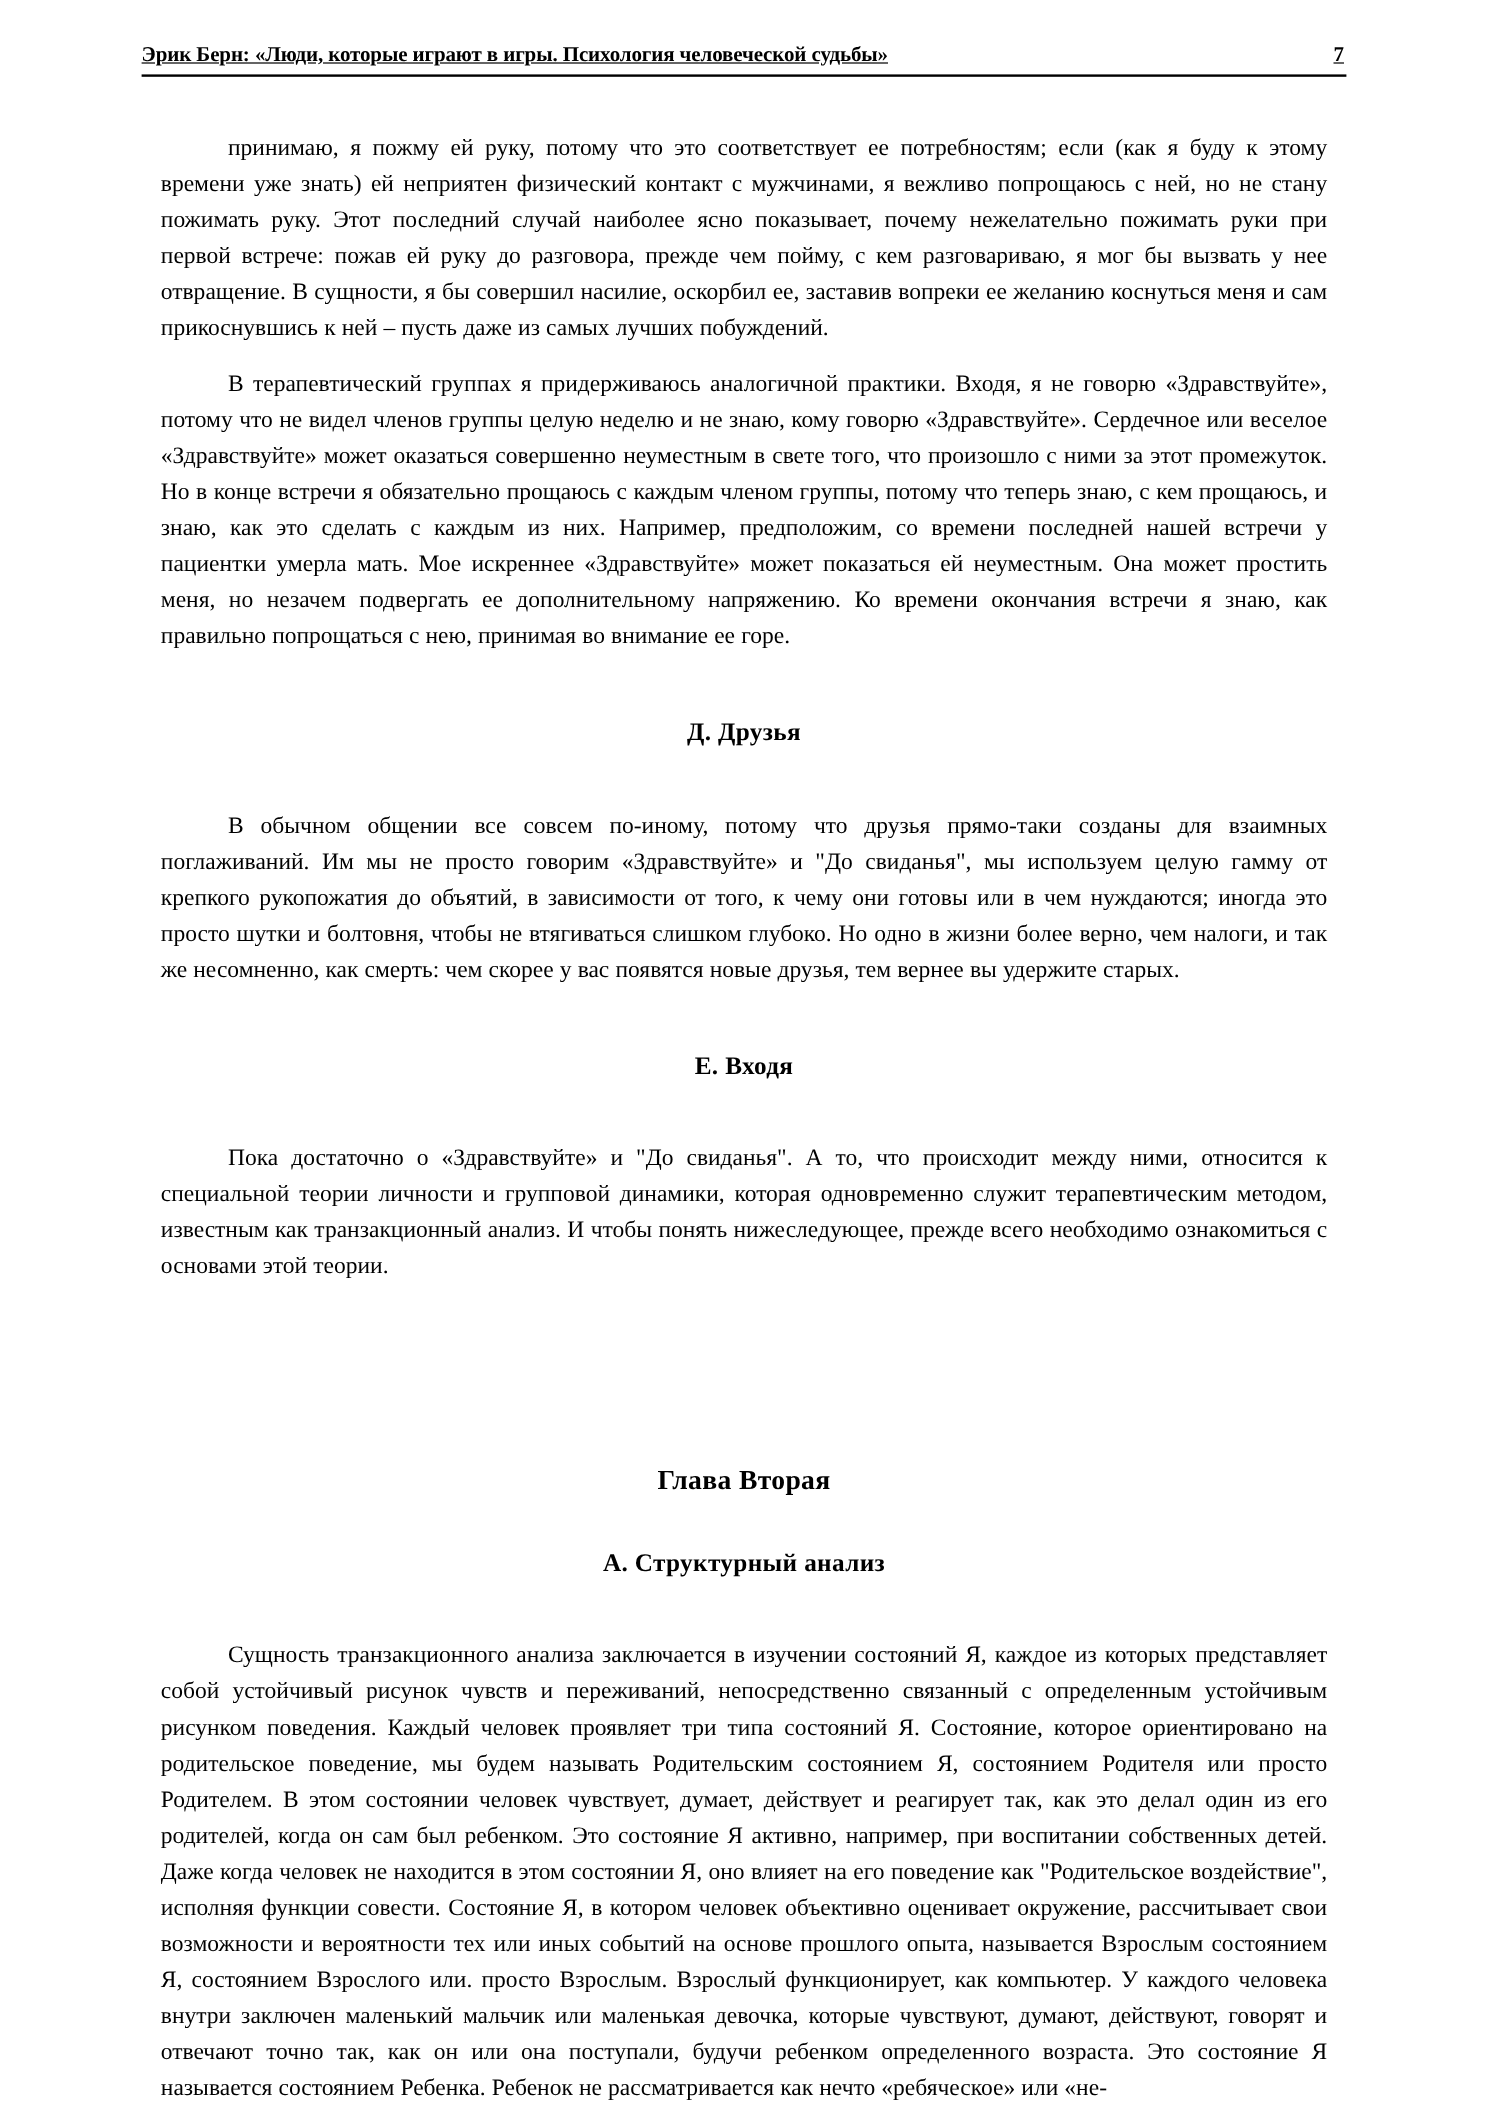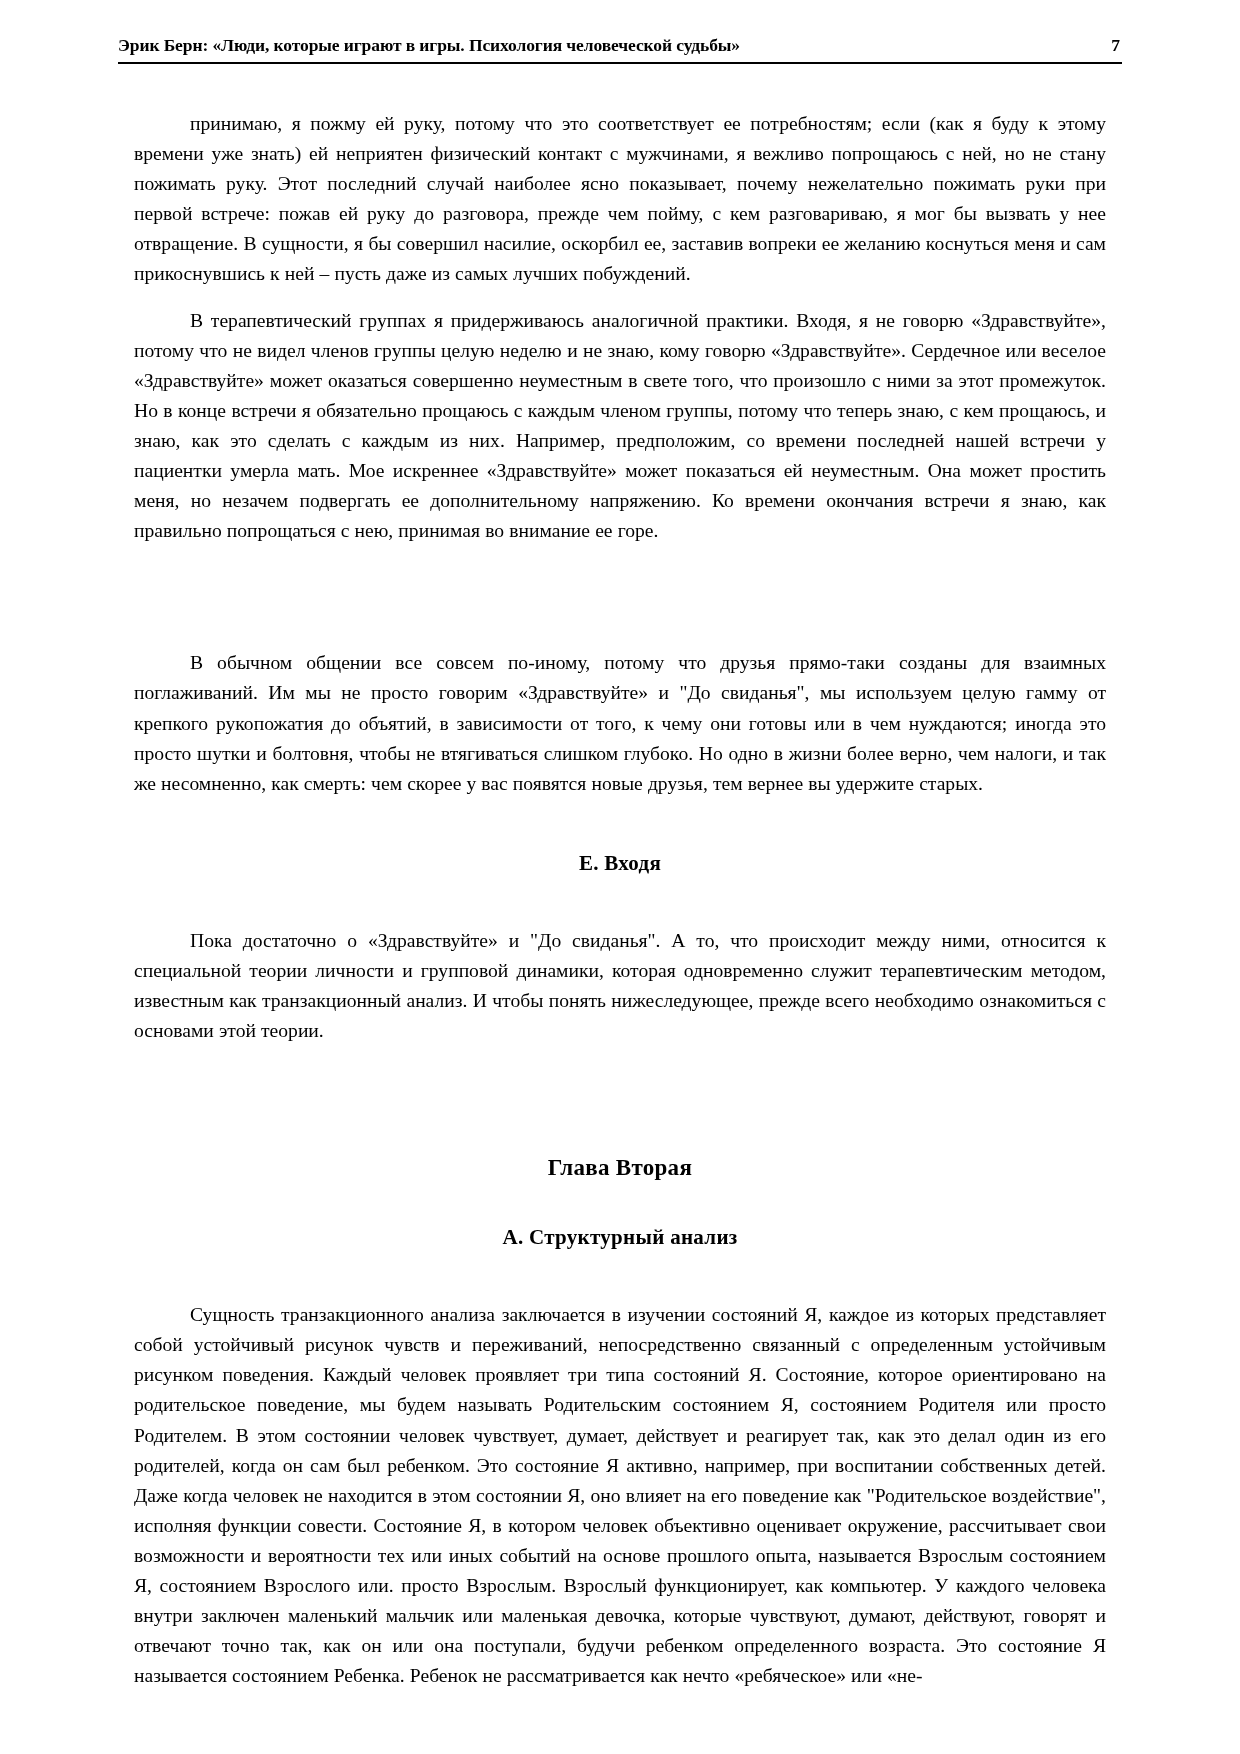--- a/index.html
+++ b/index.html
@@ -27,20 +27,21 @@
 
   
   .header {
     position: absolute;
     left: 118px;
     top: 36px;
     width: 1004px;
     display: flex;
     align-items: center;
     justify-content: space-between;
+    text-decoration: underline;
   }
   .header-title {
     font-size: 17.5px;
     font-weight: bold;
     letter-spacing: -0.1px;
     white-space: nowrap;
     line-height: 1.1;
   }
   .header-page-number {
     font-size: 17.5px;
@@ -86,20 +87,21 @@
     font-weight: bold;
     line-height: 1.2;
   }
   h2.section-heading {
     font-size: 21px;
     letter-spacing: 0.3px;
   }
   h1.chapter-label {
     font-size: 23px;
     letter-spacing: 0.3px;
+    margin-top: 40px;
   }
   h1.chapter-title {
     font-size: 25px;
     letter-spacing: 0.6px;
   }
   h2.sub-heading {
     font-size: 21px;
     letter-spacing: 0.3px;
   }
 
@@ -124,20 +126,21 @@
   </div>
   <div class="header-rule"></div>
 
   <div class="content">
 
     <p class="para">принимаю, я пожму ей руку, потому что это соответствует ее потребностям; если (как я буду к этому времени уже знать) ей неприятен физический контакт с мужчинами, я вежливо попрощаюсь с ней, но не стану пожимать руку. Этот последний случай наиболее ясно показывает, почему нежелательно пожимать руки при первой встрече: пожав ей руку до разговора, прежде чем пойму, с кем разговариваю, я мог бы вызвать у нее отвращение. В сущности, я бы совершил насилие, оскорбил ее, заставив вопреки ее желанию коснуться меня и сам прикоснувшись к ней – пусть даже из самых лучших побуждений.</p>
 
     <p class="para">В терапевтический группах я придерживаюсь аналогичной практики. Входя, я не говорю «Здравствуйте», потому что не видел членов группы целую неделю и не знаю, кому говорю «Здравствуйте». Сердечное или веселое «Здравствуйте» может оказаться совершенно неуместным в свете того, что произошло с ними за этот промежуток. Но в конце встречи я обязательно прощаюсь с каждым членом группы, потому что теперь знаю, с кем прощаюсь, и знаю, как это сделать с каждым из них. Например, предположим, со времени последней нашей встречи у пациентки умерла мать. Мое искреннее «Здравствуйте» может показаться ей неуместным. Она может простить меня, но незачем подвергать ее дополнительному напряжению. Ко времени окончания встречи я знаю, как правильно попрощаться с нею, принимая во внимание ее горе.</p>
 
     <div class="gap-before-d"></div>
+    <h2 class="section-heading">Д. Друзья</h2>
     <div class="gap-after-d"></div>
 
     <p class="para">В обычном общении все совсем по-иному, потому что друзья прямо-таки созданы для взаимных поглаживаний. Им мы не просто говорим «Здравствуйте» и "До свиданья", мы используем целую гамму от крепкого рукопожатия до объятий, в зависимости от того, к чему они готовы или в чем нуждаются; иногда это просто шутки и болтовня, чтобы не втягиваться слишком глубоко. Но одно в жизни более верно, чем налоги, и так же несомненно, как смерть: чем скорее у вас появятся новые друзья, тем вернее вы удержите старых.</p>
 
     <div class="gap-before-e"></div>
     <h2 class="section-heading">Е. Входя</h2>
     <div class="gap-after-e"></div>
 
     <p class="para">Пока достаточно о «Здравствуйте» и "До свиданья". А то, что происходит между ними, относится к специальной теории личности и групповой динамики, которая одновременно служит терапевтическим методом, известным как транзакционный анализ. И чтобы понять нижеследующее, прежде всего необходимо ознакомиться с основами этой теории.</p>
 

